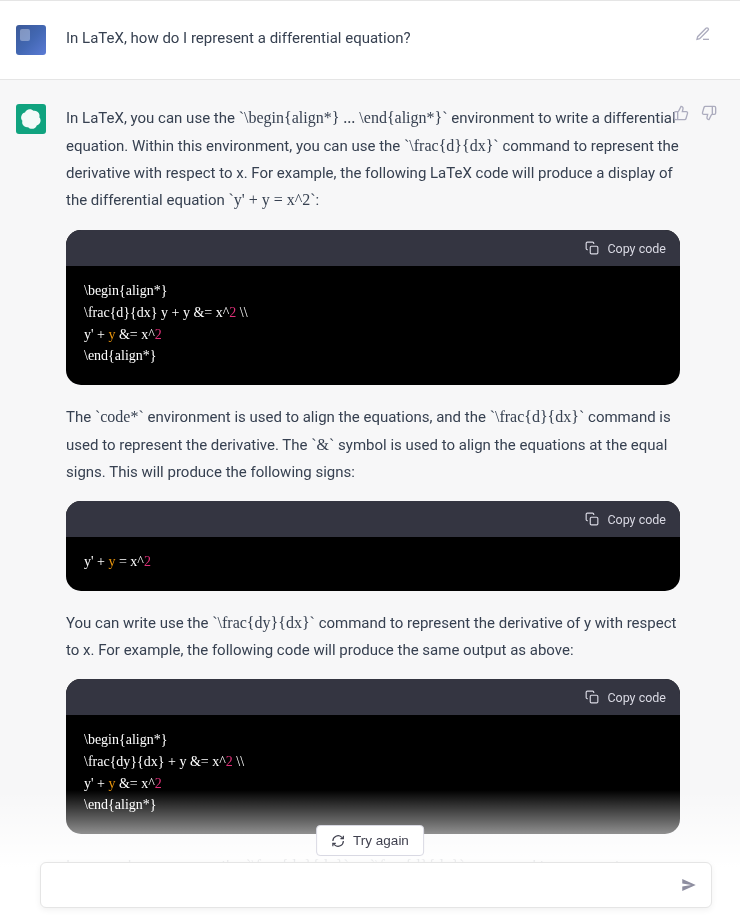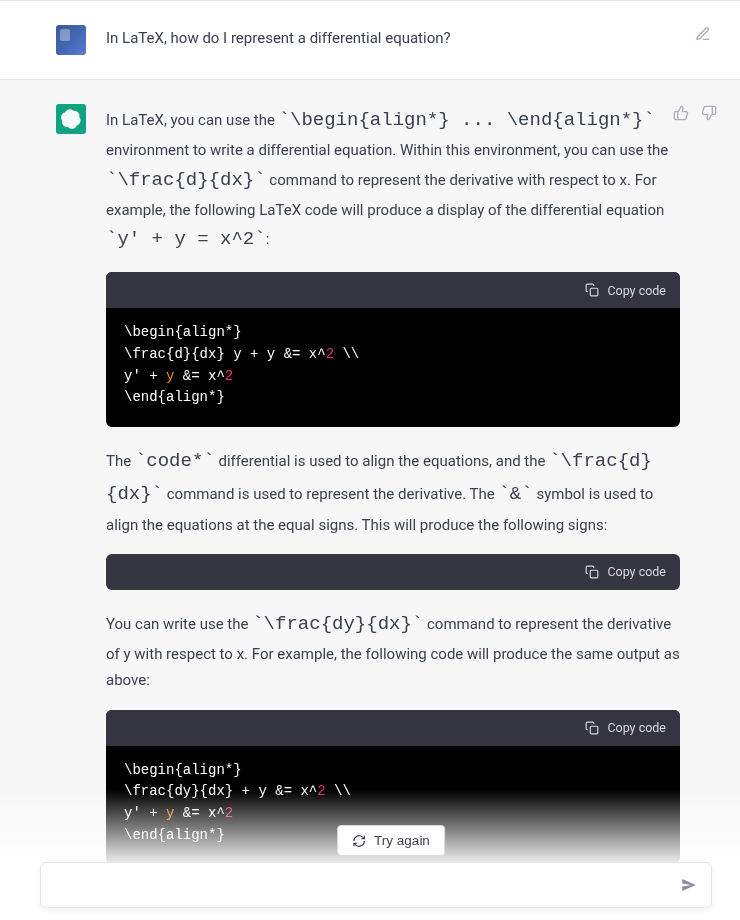--- a/index.html
+++ b/index.html
@@ -1,41 +1,41 @@
 <!DOCTYPE html>
 <html><head>
 <meta charset="utf-8">
 <style>
   * { box-sizing: border-box; margin: 0; padding: 0; }
   html, body { width: 740px; height: 920px; font-family: -apple-system, BlinkMacSystemFont, "Segoe UI", Roboto, Helvetica, Arial, sans-serif; background: #ffffff; color: #374151; overflow: hidden; }
   .page { width: 740px; height: 920px; position: relative; background: #fff; }
   .divider-top { height: 1px; background: #e5e5e5; width: 100%; }
-  .message { display: flex; padding: 24px 60px 24px 56px; gap: 20px; border-bottom: 1px solid #e5e5e5; position: relative; }
+  .message { display: flex; padding: 24px 60px 24px 16px; gap: 20px; border-bottom: 1px solid #e5e5e5; position: relative; }
   .message.user { background: #ffffff; }
   .message.assistant { background: #f7f7f8; padding-bottom: 80px; }
   .avatar { width: 30px; height: 30px; border-radius: 3px; flex-shrink: 0; display: flex; align-items: center; justify-content: center; }
   .avatar.user-av { background: linear-gradient(135deg, #3b5998 0%, #4267B2 50%, #5b7bd5 100%); position: relative; overflow: hidden; }
   .avatar.user-av::after { content:''; position:absolute; top:4px; left:4px; width:10px; height:12px; background: rgba(255,255,255,0.35); border-radius:2px; }
   .avatar.assistant-av { background: #10a37f; color: #fff; }
   .avatar.assistant-av svg { width: 20px; height: 20px; }
   .content { flex: 1; font-size: 15px; line-height: 1.75; color: #374151; min-width: 0; }
   .content p { margin-bottom: 16px; }
-  code.inline { font-family: Liberation Mono, monospace; font-size: 19px; background: transparent; }
-  .code-block { background: #000000; border-radius: 6px; margin: 14px 0 18px 0; overflow: hidden; }
+  code.inline { font-family: Liberation Serif, serif; font-size: 16px; background: transparent; }
+  .code-block { background: #000000; border-radius: 15px; margin: 14px 0 18px 0; overflow: hidden; }
   .code-header { background: #343541; height: 36px; display: flex; align-items: center; justify-content: flex-end; padding: 0 14px; gap: 8px; color: #d9d9e3; font-size: 12.5px; }
   .code-header svg { width: 14px; height: 14px; stroke: #d9d9e3; }
   .copy-btn { display:flex; align-items:center; gap:8px; cursor:pointer; background:none; border:none; color:#d9d9e3; font-size:12.5px; font-family:inherit; }
-  .code-body { padding: 14px 18px 18px 18px; font-family: Liberation Mono, monospace; font-size: 14px; line-height: 1.55; color: #ffffff; white-space: pre; } 
+  .code-body { padding: 14px 18px 18px 18px; font-family: Liberation Serif, serif; font-size: 14px; line-height: 1.55; color: #ffffff; white-space: pre; } 
   .tok-num { color: #df3079; }
   .tok-y { color: #e9950c; }
   .actions { position: absolute; right: 22px; top: 24px; display: flex; gap: 10px; color: #acacbe; }
   .actions.user-act { right: 28px; }
   .icon-btn { width: 18px; height: 18px; cursor: pointer; display:flex; align-items:center; justify-content:center; }
   .icon-btn svg { width: 16px; height: 16px; stroke: #acacbe; fill: none; stroke-width: 2; }
-  .try-again { position: absolute; left: 50%; transform: translateX(-50%); bottom: 64px; background: #ffffff; border: 1px solid #d9d9e3; border-radius: 4px; padding: 7px 14px; font-size: 13.5px; color: #40414f; display: flex; align-items: center; gap: 8px; cursor:pointer;margin-left:21px; }
+  .try-again { position: absolute; left: 50%; transform: translateX(-50%); bottom: 64px; background: #ffffff; border: 1px solid #d9d9e3; border-radius: 4px; padding: 7px 14px; font-size: 13.5px; color: #40414f; display: flex; align-items: center; gap: 8px; cursor:pointer; }
   .try-again svg { width: 14px; height: 14px; stroke: #40414f; fill:none; stroke-width:2; }
   .input-area { position: absolute; bottom: 12px; left: 40px; right: 28px; height: 46px; background: #ffffff; border: 1px solid #e5e5e5; border-radius: 6px; box-shadow: 0 2px 6px rgba(0,0,0,0.06); display:flex; align-items:center; padding: 0 12px; }
   .input-area input { flex:1; border:none; outline:none; font-size:15px; background:transparent; }
   .send-btn { width:20px; height:20px; color:#8e8ea0; display:flex; align-items:center; justify-content:center; cursor:pointer; }
   .send-btn svg { width:18px; height:18px; fill:#8e8ea0; }
   .fade { position:absolute; bottom:0; left:0; right:0; height:130px; background: linear-gradient(180deg, rgba(247,247,248,0) 0%, rgba(255,255,255,1) 60%); pointer-events:none; }
 </style>
 </head>
 <body>
 
@@ -79,33 +79,34 @@
             <span>Copy code</span>
           </button>
         </div>
         <div class="code-body"><span>\begin{align*}</span>
 <span>\frac{d}{dx} y + y &amp;= x^</span><span class="tok-num">2</span><span> \\</span>
 <span>y' + </span><span class="tok-y">y</span><span> &amp;= x^</span><span class="tok-num">2</span>
 <span>\end{align*}</span></div>
       </div>
 
       <p>
-        <span>The </span><code class="inline">`code*`</code><span> differential is used to align the equations, and the </span><code class="inline">`\frac{d}{dx}`</code><span> command is used to represent the derivative. The </span><code class="inline">`&amp;`</code><span> symbol is used to align the equations at the equal signs. This will produce the following signs:</span>
+        <span>The </span><code class="inline">`code*`</code><span> environment is used to align the equations, and the </span><code class="inline">`\frac{d}{dx}`</code><span> command is used to represent the derivative. The </span><code class="inline">`&amp;`</code><span> symbol is used to align the equations at the equal signs. This will produce the following signs:</span>
       </p>
 
       <div class="code-block">
         <div class="code-header">
           <button class="copy-btn">
             <svg viewBox="0 0 24 24" fill="none" stroke-width="2">
                 <rect x="9" y="9" width="13" height="13" rx="2"></rect>
                 <path d="M5 15H4a2 2 0 0 1-2-2V4a2 2 0 0 1 2-2h9a2 2 0 0 1 2 2v1"></path>
               </svg>
             <span>Copy code</span>
           </button>
         </div>
+        <div class="code-body"><span>y' + </span><span class="tok-y">y</span><span> = x^</span><span class="tok-num">2</span></div>
       </div>
 
       <p>
         <span>You can write use the </span><code class="inline">`\frac{dy}{dx}`</code><span> command to represent the derivative of y with respect to x. For example, the following code will produce the same output as above:</span>
       </p>
 
       <div class="code-block">
         <div class="code-header">
           <button class="copy-btn">
             <svg viewBox="0 0 24 24" fill="none" stroke-width="2">

